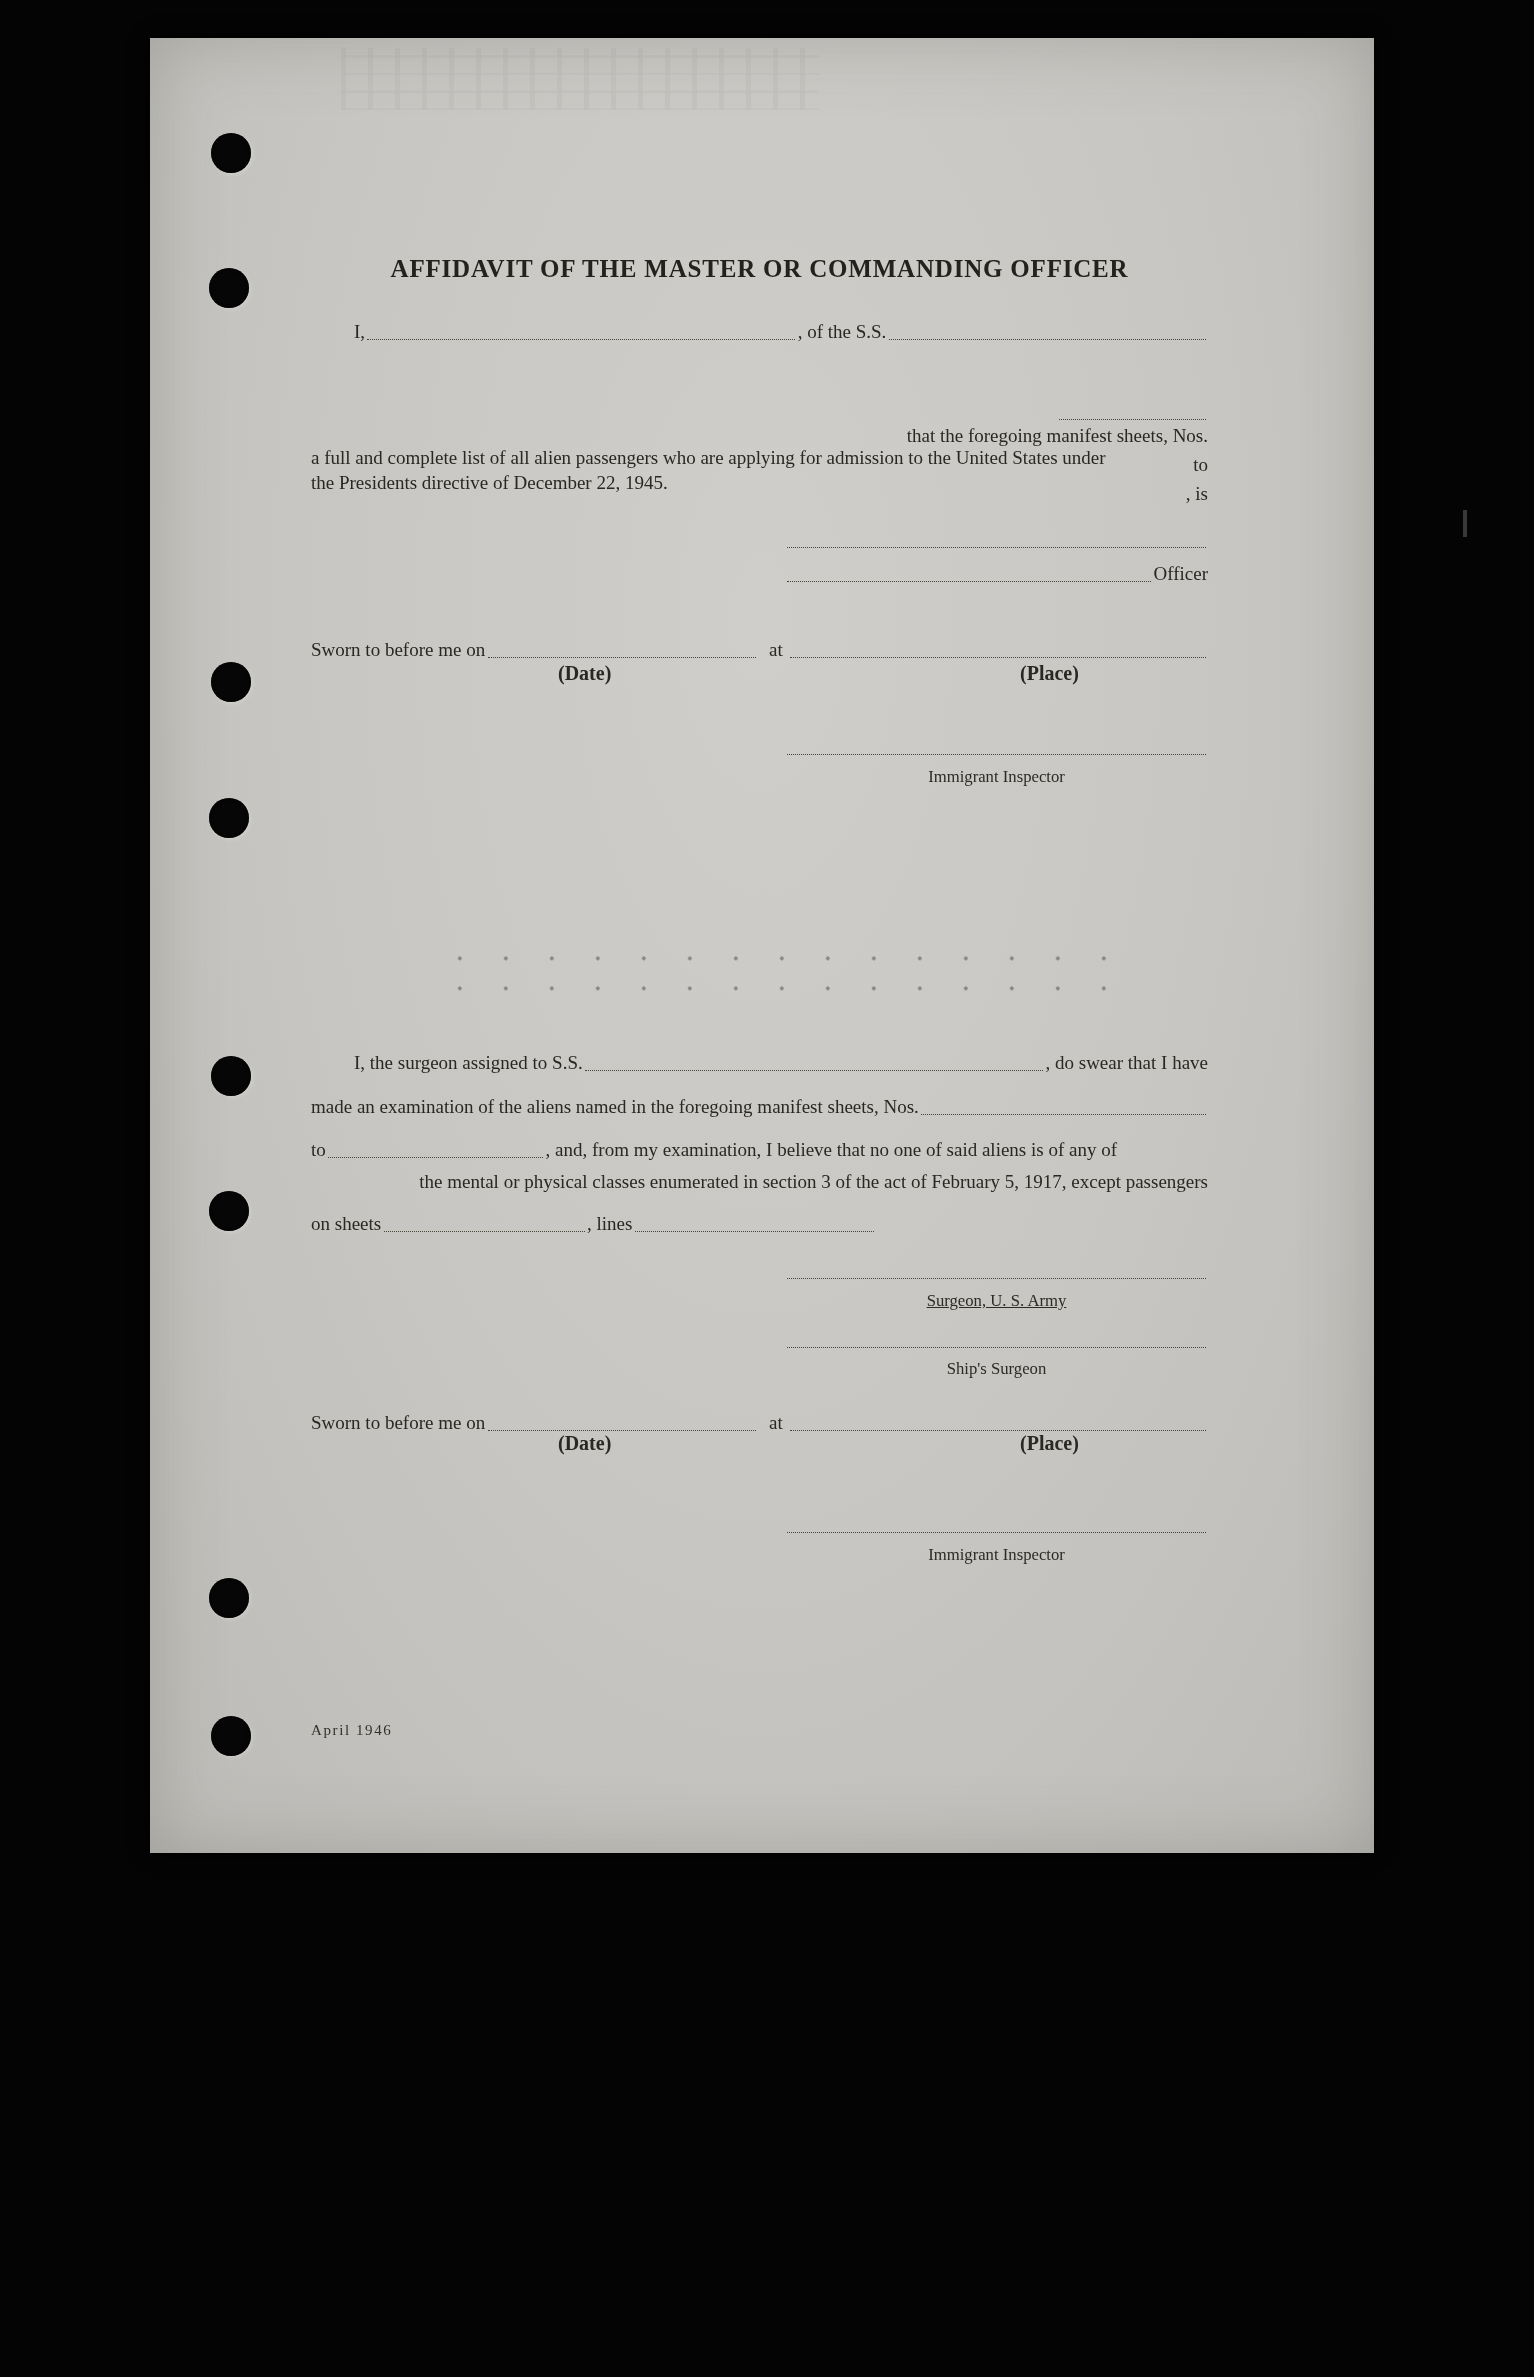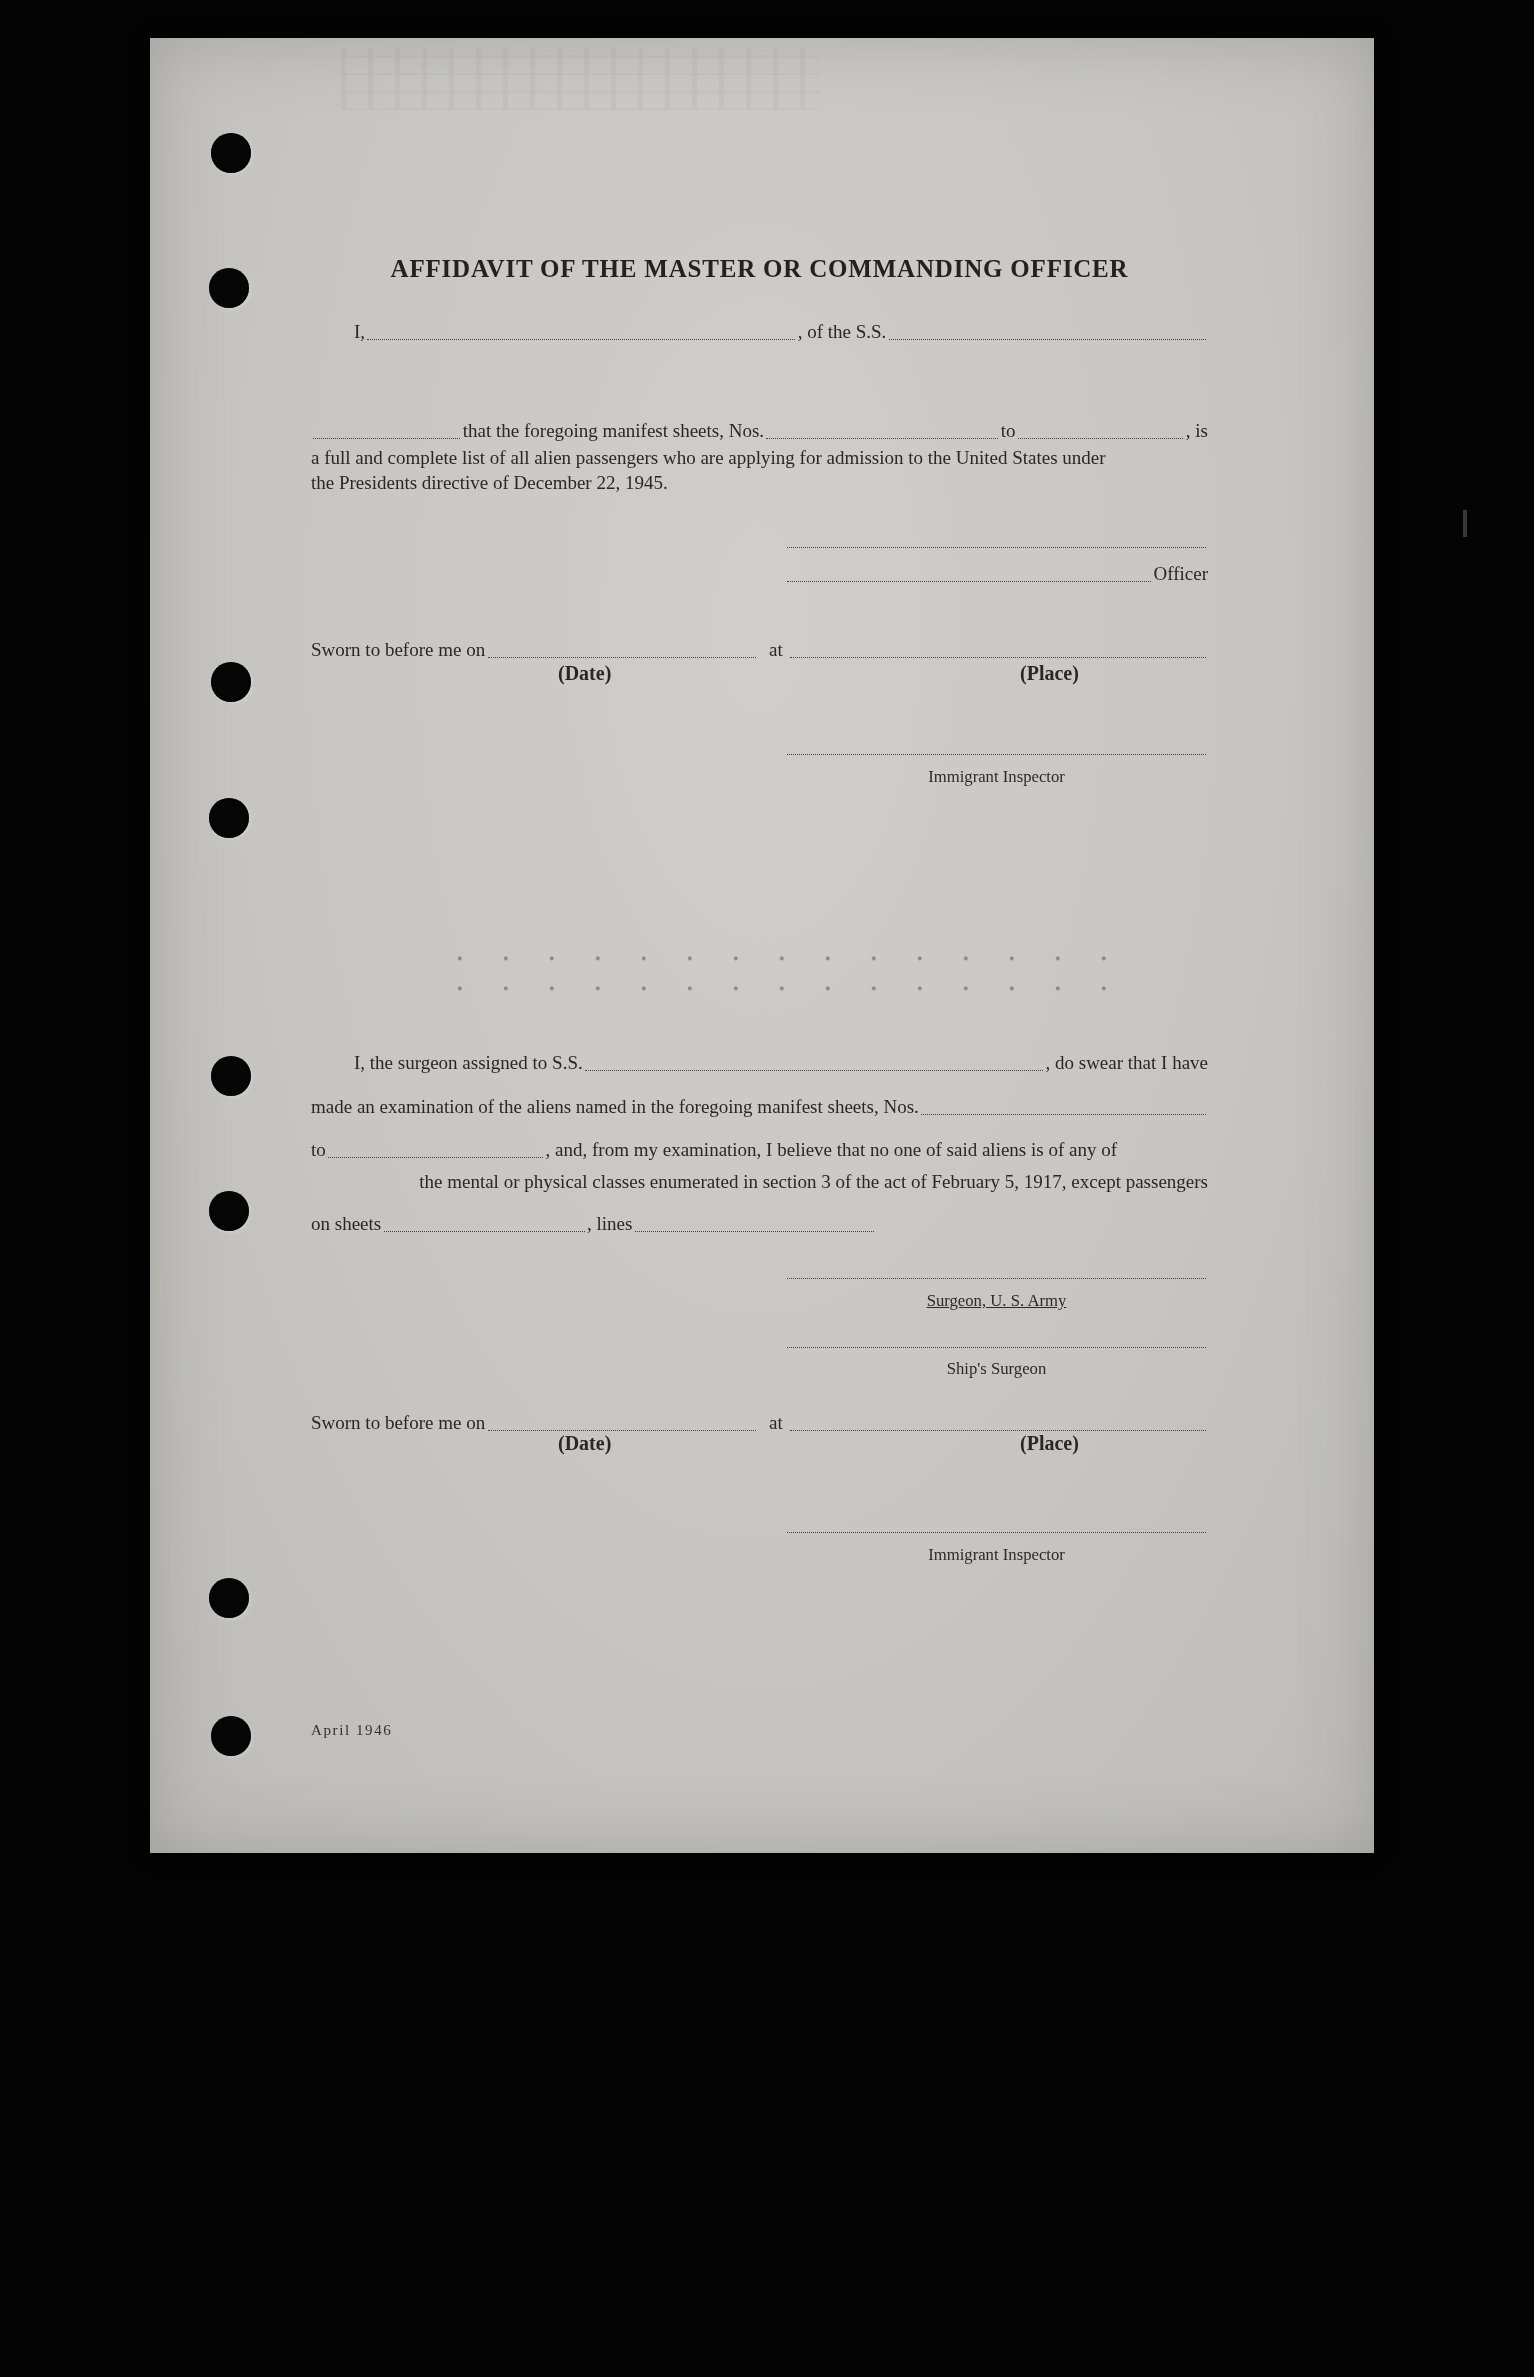--- a/index.html
+++ b/index.html
@@ -93,21 +93,21 @@
     <div class="title" style="top:217px;">AFFIDAVIT OF THE MASTER OR COMMANDING OFFICER</div>
 
     <div class="row" style="left:204px; top:282px; width:854px;">
       <span class="txt">I,</span>
       <span class="lead" style="flex:1.35 1 auto;"></span>
       <span class="txt">, of the S.S.</span>
       <span class="lead grow"></span>
     </div>
 
 
-    <div class="row" style="left:161px; top:381px; width:897px;">
+    <div class="row" style="left:161px; top:381px; width:897px;flex-direction:column;">
       <span class="lead" style="width:147px;"></span>
       <span class="txt">that the foregoing manifest sheets, Nos.</span>
       <span class="lead" style="flex:1.4 1 auto;"></span>
       <span class="txt">to</span>
       <span class="lead" style="flex:1 1 auto;"></span>
       <span class="txt">, is</span>
     </div>
     <div class="plainline" style="top:408px;">a full and complete list of all alien passengers who are applying for admission to the United States under</div>
     <div class="plainline" style="top:433px;">the Presidents directive of December 22, 1945.</div>
 

